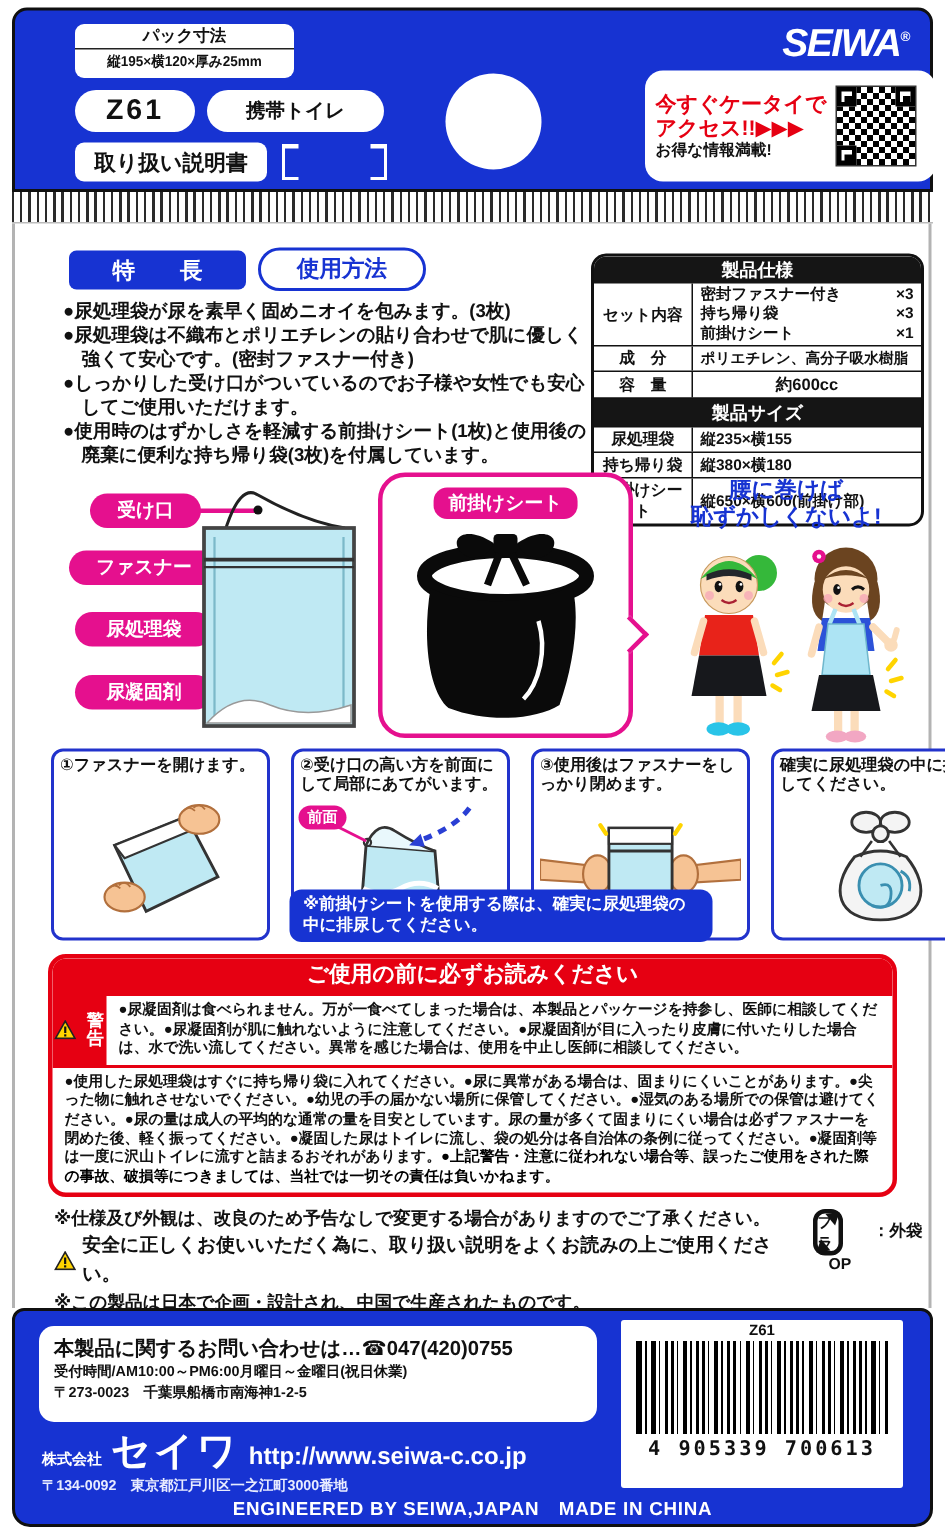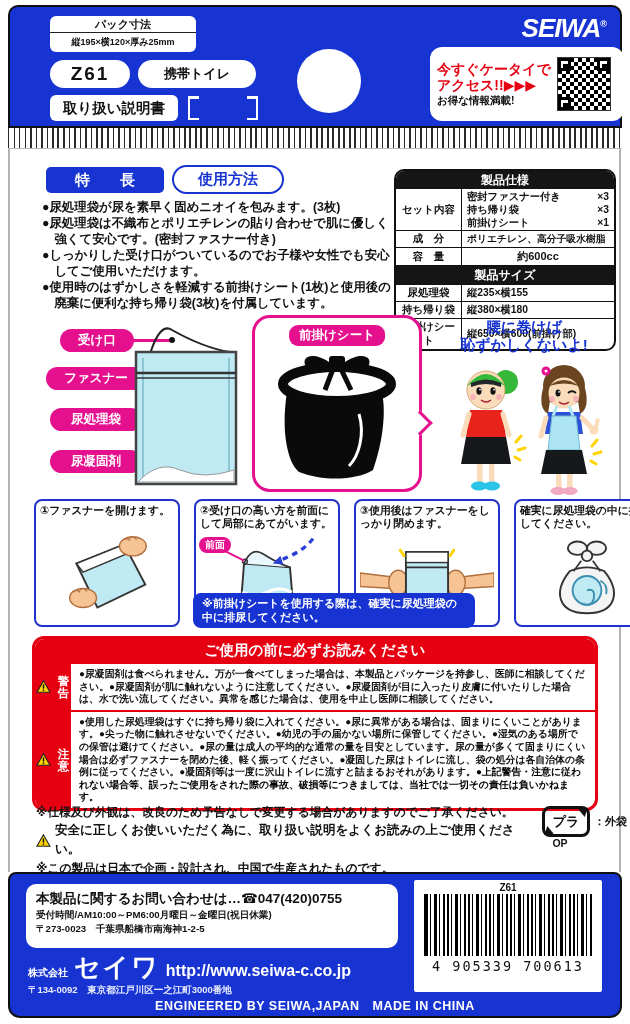--- a/index.html
+++ b/index.html
@@ -65,40 +65,40 @@
   .wlab{flex:0 0 36px;background:#e60012;display:flex;align-items:center;justify-content:center;gap:6px;padding:3px 0;}
   .vlab{color:#fff;font-weight:800;font-size:11.5px;line-height:12px;width:13px;word-break:break-all;text-align:center;}
   .wtxt{flex:1;color:#111;font-weight:700;font-size:9.9px;line-height:12.6px;padding:4px 8px;}
   .wtxt b{font-weight:900;color:#000;}
   
   .notes{left:36px;top:804px;width:500px;color:#111;}
   .notes .n1{font-size:11.8px;font-weight:700;line-height:17px;}
   .notes .n2{font-size:12.6px;font-weight:900;line-height:19px;display:flex;align-items:center;gap:4px;}
   .notes .n3{font-size:11.8px;font-weight:700;line-height:18px;}
   .pla{left:542px;top:806px;width:80px;display:flex;gap:4px;align-items:flex-start;color:#111;}
-  .plabox{width:48px;height:31px;border:3px solid #111;border-radius:8px;display:flex;align-items:center;justify-content:center;font-size:13px;font-weight:900;position:relative;}
+  .plabox{width:20px;height:31px;border:3px solid #111;border-radius:8px;display:flex;align-items:center;justify-content:center;font-size:10px;font-weight:900;position:relative;}
   .plabox::before{content:'';position:absolute;right:-6px;top:-5px;border:5px solid transparent;border-left:8px solid #111;transform:rotate(-40deg);}
   .plabox::after{content:'';position:absolute;left:-6px;bottom:-5px;border:5px solid transparent;border-right:8px solid #111;transform:rotate(-40deg);}
   .plaop{font-size:10.5px;font-weight:700;text-align:center;width:36px;}
   .plaout{font-size:11px;font-weight:800;line-height:31px;white-space:nowrap;}
   
   .ftr{left:8px;top:872px;width:614px;height:146px;background:#1733d2;border:2.5px solid #101010;border-radius:8px 8px 12px 12px;}
   .contact{left:16px;top:10px;width:372px;height:64px;background:#fff;border-radius:10px;padding:5px 10px;color:#111;}
   .contact .c1{font-size:13.5px;font-weight:900;line-height:19px;white-space:nowrap;}
   .contact .c2,.contact .c3{font-size:9.6px;font-weight:700;line-height:14px;white-space:nowrap;}
   .company{left:18px;top:80px;display:flex;align-items:baseline;gap:6px;color:#fff;white-space:nowrap;}
   .company .k{font-size:10px;font-weight:700;}
   .company .n{font-size:26px;font-weight:900;letter-spacing:2px;line-height:26px;}
   .company .u{font-size:16px;font-weight:700;}
   .addr{left:18px;top:110px;color:#e8ecff;font-size:9.5px;font-weight:700;}
   .eng{left:0;top:124px;width:100%;text-align:center;color:#fff;font-size:12.5px;font-weight:800;letter-spacing:.5px;}
   .bcbox{left:404px;top:6px;width:188px;height:112px;background:#fff;border-radius:2px;padding:1px 6px;text-align:center;color:#111;}
   .bclabel{font-size:10px;font-weight:700;line-height:13px;}
   .bars{height:62px;margin:0 4px;background:repeating-linear-gradient(90deg,#000 0 2px,#fff 2px 4px,#000 4px 5px,#fff 5px 8px,#000 8px 11px,#fff 11px 13px,#000 13px 14px,#fff 14px 17px,#000 17px 19px,#fff 19px 21px);border-left:2px solid #000;border-right:2px solid #000;}
-  .bcnum{font-size:13.5px;font-weight:400;letter-spacing:2px;line-height:20px;font-family:"DejaVu Sans Mono",monospace;text-align:center;}
+  .bcnum{font-size:13.5px;font-weight:700;letter-spacing:2px;line-height:20px;font-family:"DejaVu Sans Mono",monospace;text-align:center;}
   svg{display:block;}
 </style>
 </head>
 <body>
 
 <div id="package">
 
   <div class="abs hdr">
     <div class="abs whitebox packbox">
       <div class="r1">パック寸法</div>
@@ -347,28 +347,20 @@
         <svg width="15" height="13" viewBox="0 0 20 18">
             <path d="M10 1 L19 17 L1 17 Z" fill="#ffd400" stroke="#222" stroke-width="1.5"></path>
             <rect x="9" y="6" width="2" height="6" fill="#111"></rect>
             <rect x="9" y="13.2" width="2" height="2" fill="#111"></rect>
           </svg>
         <div class="vlab">警告</div>
       </div>
       <div class="wtxt">●尿凝固剤は食べられません。万が一食べてしまった場合は、本製品とパッケージを持参し、医師に相談してください。●尿凝固剤が肌に触れないように注意してください。●尿凝固剤が目に入ったり皮膚に付いたりした場合は、水で洗い流してください。異常を感じた場合は、使用を中止し医師に相談してください。</div>
     </div>
     <div class="wrow">
-      <div class="wlab">
-        <svg width="15" height="13" viewBox="0 0 20 18">
-            <path d="M10 1 L19 17 L1 17 Z" fill="#ffd400" stroke="#222" stroke-width="1.5"></path>
-            <rect x="9" y="6" width="2" height="6" fill="#111"></rect>
-            <rect x="9" y="13.2" width="2" height="2" fill="#111"></rect>
-          </svg>
-        <div class="vlab">注意</div>
-      </div>
       <div class="wtxt"><span>●使用した尿処理袋はすぐに持ち帰り袋に入れてください。●尿に異常がある場合は、固まりにくいことがあります。●尖った物に触れさせないでください。●幼児の手の届かない場所に保管してください。●湿気のある場所での保管は避けてください。●尿の量は成人の平均的な通常の量を目安としています。尿の量が多くて固まりにくい場合は必ずファスナーを閉めた後、軽く振ってください。●凝固した尿はトイレに流し、袋の処分は各自治体の条例に従ってください。●凝固剤等は一度に沢山トイレに流すと詰まるおそれがあります。</span><b>●上記警告・注意に従われない場合等、誤ったご使用をされた際の事故、破損等につきましては、当社では一切その責任は負いかねます。</b></div>
     </div>
   </div>
 
   <div class="abs notes">
     <div class="n1">※仕様及び外観は、改良のため予告なしで変更する場合がありますのでご了承ください。</div>
     <div class="n2">
       <svg width="15" height="13" viewBox="0 0 20 18">
           <path d="M10 1 L19 17 L1 17 Z" fill="#ffd400" stroke="#222" stroke-width="1.5"></path>
           <rect x="9" y="6" width="2" height="6" fill="#111"></rect>

